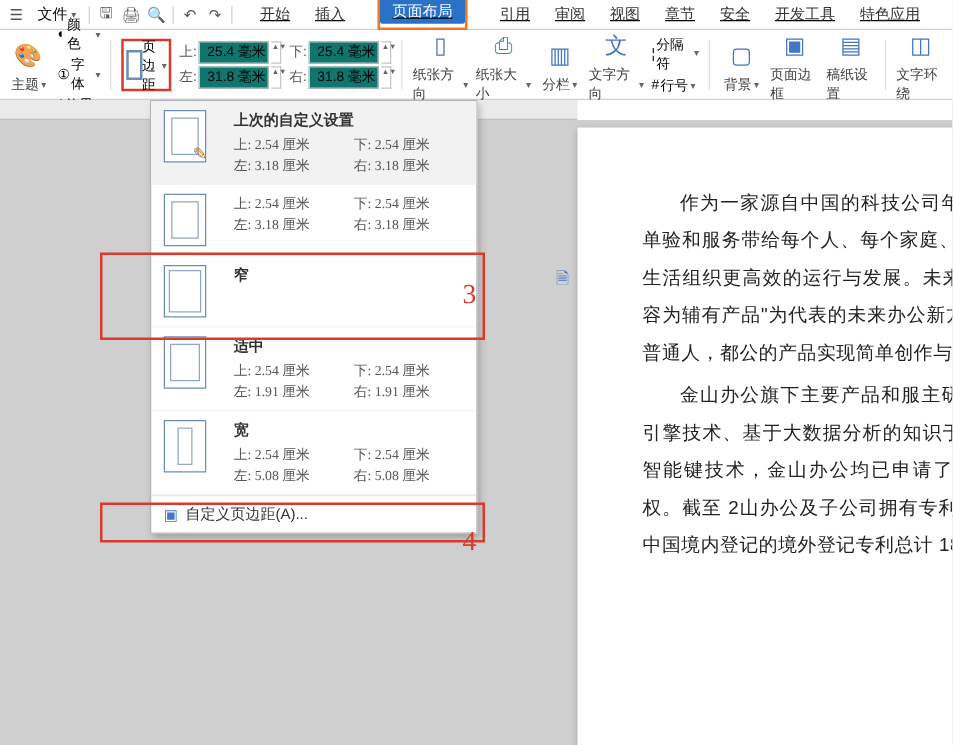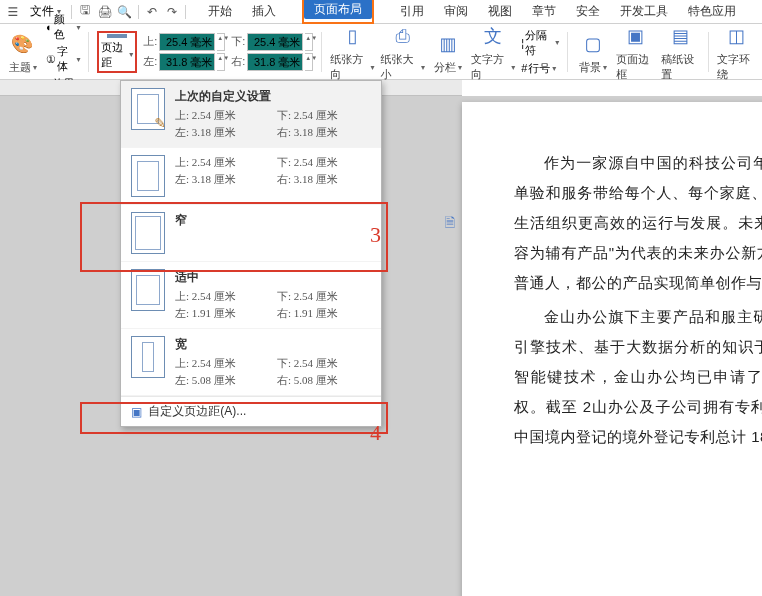--- a/index.html
+++ b/index.html
@@ -3,44 +3,44 @@
 <meta charset="utf-8">
 <style>
   * { box-sizing: border-box; margin: 0; padding: 0; }
   body { font-family: "Microsoft YaHei", sans-serif; font-size: 12px; background: #f0f0f0; width: 762px; height: 596px; overflow: hidden; position: relative; }
   
   
   .menubar { display: flex; align-items: center; height: 24px; background: #fff; border-bottom: 1px solid #d0d0d0; padding: 0 4px; gap: 2px; }
   .menubar .icon-btn { width: 18px; height: 18px; display: flex; align-items: center; justify-content: center; color: #555; cursor: pointer; }
   .menubar .sep { width: 1px; height: 14px; background: #d0d0d0; margin: 0 2px; }
   .menubar .file-btn { padding: 0 6px; height: 20px; display: flex; align-items: center; cursor: pointer; gap: 2px; }
-  .menubar .tabs { display: flex; margin-left: 8px; gap: 0; }
+  .menubar .tabs { display: flex; margin-left: 8px; gap: 0; text-decoration: underline; }
   .menubar .tab { padding: 3px 10px; cursor: pointer; color: #333; }
   .menubar .tab.active { background: #2b71c7; color: #fff; border-radius: 2px; }
   .menubar .redbox-tab { border: 2px solid #f97316; margin: -1px 16px; }
   
   
   .ribbon { display: flex; align-items: center; height: 56px; background: #fff; border-bottom: 1px solid #d0d0d0; padding: 4px 6px; gap: 6px; }
   .rib-group { display: flex; flex-direction: column; align-items: center; gap: 1px; font-size: 11px; color: #404040; }
   .rib-big { width: 34px; height: 30px; display: flex; align-items: center; justify-content: center; font-size: 18px; color: #4576c5; }
   .rib-vsep { width: 1px; height: 40px; background: #e0e0e0; margin: 0 2px; }
   .margin-box { border: 2px solid #d93a2b; padding: 2px; display: flex; align-items: center; gap: 4px; }
-  .margin-icon { width: 32px; height: 34px; display:flex; flex-direction:column; align-items:center; justify-content:center; }
+  .margin-icon { width: 32px; height: 34px; display:flex; flex-direction:row; align-items:center; justify-content:center; }
   .margin-icon .mini-page { width: 20px; height: 24px; border: 2px solid #6d8db3; background: #fff; }
   .margin-spin-col { display: flex; flex-direction: column; gap: 2px; }
   .margin-spin-row { display: flex; align-items: center; gap: 2px; font-size: 11px; }
   .margin-spin-row .lab { width: 14px; color: #555; }
   .margin-spin-row .val { width: 56px; height: 18px; border: 1px solid #c5c5c5; background: #0f766e; padding: 0 2px; line-height: 16px; text-align: right; }
   .margin-spin-row .spin { width: 8px; height: 18px; display:flex; flex-direction:column; justify-content:space-between; color:#666; font-size:6px; line-height:8px; border:1px solid #c5c5c5; border-left:none; }
   .rib-label { font-size: 11px; display:flex; align-items:center; gap:1px; }
   .drop-arrow { font-size: 8px; color: #666; margin-left: 1px; }
   
   
   .dropdown { position: absolute; top: 80px; left: 120px; width: 262px; background: #fff; border: 1px solid #b5b5b5; box-shadow: 2px 3px 6px rgba(0,0,0,0.25); z-index: 5; }
-  .dd-item { display: flex; gap: 10px; padding: 7px 10px; cursor: pointer; border-bottom: 1px solid #f3f3f3; }
+  .dd-item { display: flex; gap: 22px; padding: 7px 10px; cursor: pointer; border-bottom: 1px solid #f3f3f3; }
   .dd-item.highlight { background: #f2f2f2; }
   .dd-thumb { width: 34px; height: 42px; border: 1px solid #6d8db3; background: #fff; position: relative; flex-shrink: 0; }
   .dd-thumb::before, .dd-thumb::after { content: ""; position: absolute; background: #c7d7ec; }
   .dd-thumb.norm::before { left:5px; right:5px; top:5px; bottom:5px; border:1px solid #8ea8cc; background:transparent; }
   .dd-thumb.narrow::before { left:3px; right:3px; top:3px; bottom:3px; border:1px solid #8ea8cc; background:transparent; }
   .dd-thumb.mid::before { left:4px; right:4px; top:5px; bottom:5px; border:1px solid #8ea8cc; background:transparent; }
   .dd-thumb.wide::before { left:10px; right:10px; top:5px; bottom:5px; border:1px solid #8ea8cc; background:transparent; }
   .dd-thumb.last::after { content:"✎"; position:absolute; right:-2px; bottom:-2px; font-size:14px; color:#b57b2e; background:transparent; }
   .dd-info { flex: 1; }
   .dd-title { font-weight: bold; font-size: 12px; color: #333; margin-bottom: 3px; }

